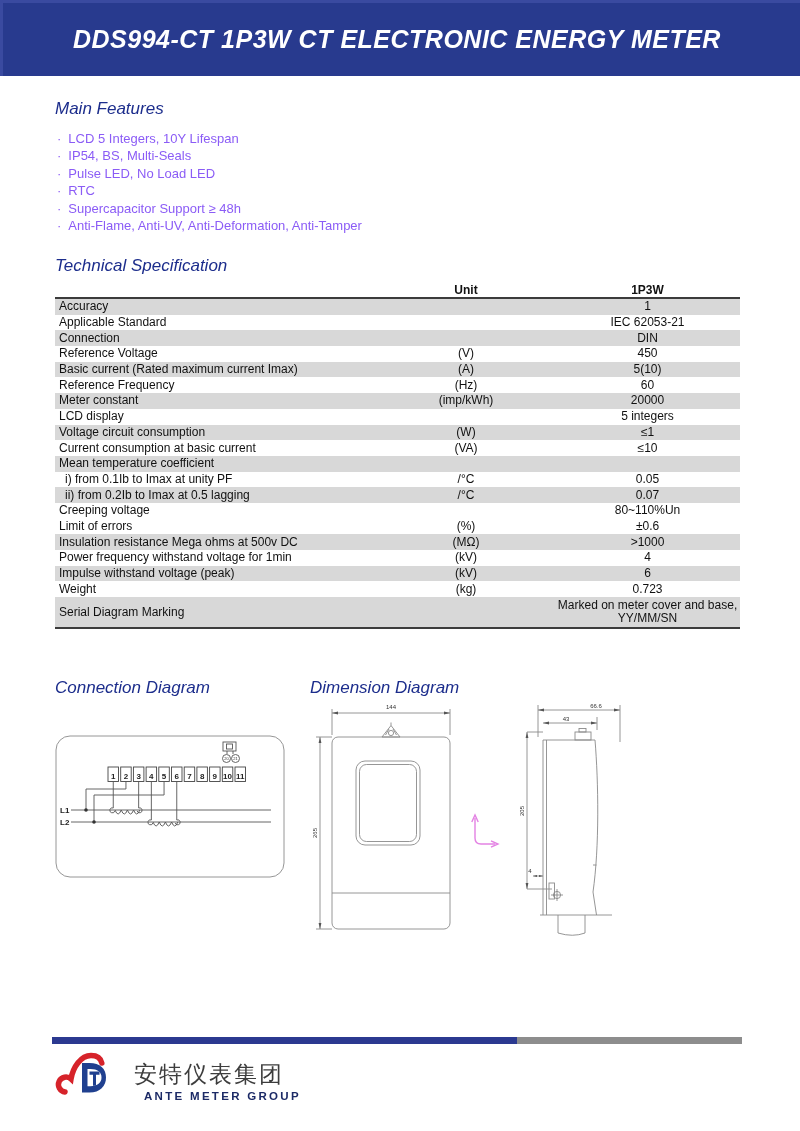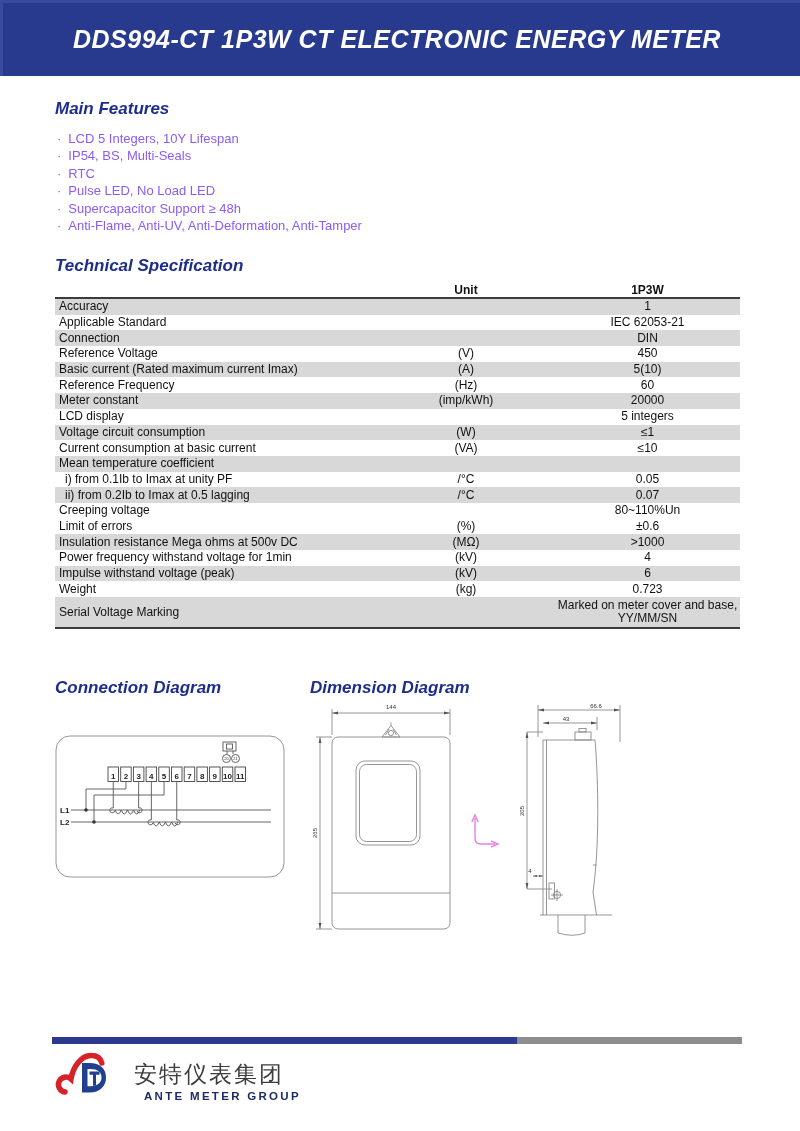--- a/index.html
+++ b/index.html
@@ -6,21 +6,21 @@
   .page{position:relative;width:800px;height:1131px;background:#fff;overflow:hidden;
         font-family:"Liberation Sans","DejaVu Sans",sans-serif;color:#111;}
 
   
   .titlebar{position:absolute;left:0;top:0;width:800px;height:76px;background:var(--header-bg);
             display:flex;align-items:center;box-sizing:border-box;padding-left:55px;
             border-top:3px solid #3a4aa0;border-left:3px solid #3a4aa0;}
   .titlebar h1{margin:15px;color:#fff;font-size:25px;font-style:italic;font-weight:bold;letter-spacing:.5px;}
 
   
-  .sec-h{position:absolute;margin:0;color:var(--accent);font-size:17px;font-style:italic;font-weight:bold;}
+  .sec-h{position:absolute;margin:0;color:var(--accent);font-size:17px;font-style:italic;font-weight:normal;}
 
   
   .features-list{position:absolute;left:57px;top:130px;margin:0;padding:0;list-style:none;}
   .features-list li{font-size:13px;line-height:17.4px;color:#8b5cf6;}
   .features-list li::before{content:"·";margin-right:7px;}
 
   
   .spec-table{position:absolute;left:55px;top:280px;width:685px;border-collapse:collapse;
               font-size:12px;table-layout:fixed;}
   .spec-table th{font-weight:bold;font-size:12px;padding:0;height:17px;vertical-align:bottom;
@@ -66,22 +66,22 @@
 <div class="page">
 
   <header class="titlebar">
     <h1>DDS994-CT 1P3W CT ELECTRONIC ENERGY METER</h1>
   </header>
 
   <h2 class="sec-h" style="left:55px;top:99px;">Main Features</h2>
   <ul class="features-list" id="features-list">
       <li>LCD 5 Integers, 10Y Lifespan</li>
       <li>IP54, BS, Multi-Seals</li>
+      <li>Pulse LED, No Load LED</li>
       <li>RTC</li>
-      <li>Pulse LED, No Load LED</li>
       <li>Supercapacitor Support ≥ 48h</li>
       <li>Anti-Flame, Anti-UV, Anti-Deformation, Anti-Tamper</li>
     </ul>
 
   <h2 class="sec-h" style="left:55px;top:256px;">Technical Specification</h2>
   <table class="spec-table">
     <colgroup>
         <col class="c-param">
         <col class="c-unit">
         <col class="c-val">
@@ -183,21 +183,21 @@
           <td class="param">Impulse withstand voltage (peak)</td>
           <td class="unit">(kV)</td>
           <td class="val"><span>6</span></td>
         </tr>
         <tr>
           <td class="param">Weight</td>
           <td class="unit">(kg)</td>
           <td class="val"><span>0.723</span></td>
         </tr>
         <tr class="shade tall">
-          <td class="param">Serial Voltage Marking</td>
+          <td class="param">Serial Diagram Marking</td>
           <td class="unit"></td>
           <td class="val"><span>Marked on meter cover and base,</span><span class="v2">YY/MM/SN</span></td>
         </tr>
       </tbody>
   </table>
 
   <h2 class="sec-h" style="left:55px;top:678px;">Connection Diagram</h2>
   <h2 class="sec-h" style="left:310px;top:678px;">Dimension Diagram</h2>
 
   <svg class="diagram-svg" style="left:55px;top:735px;" width="230" height="143" viewBox="0 0 230 143">

